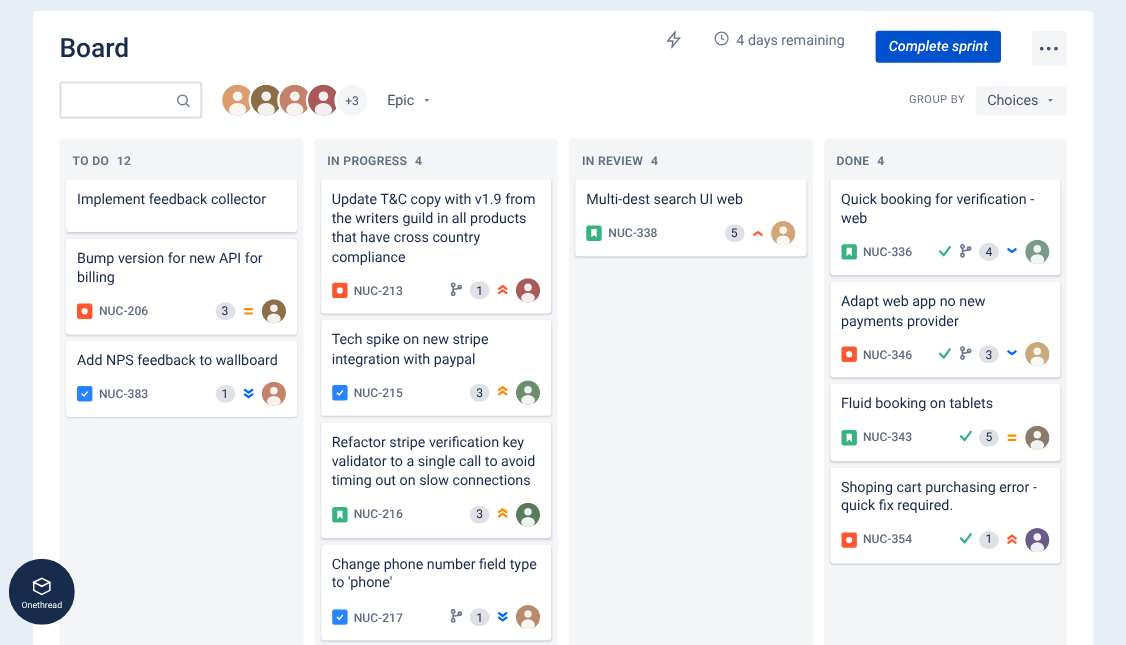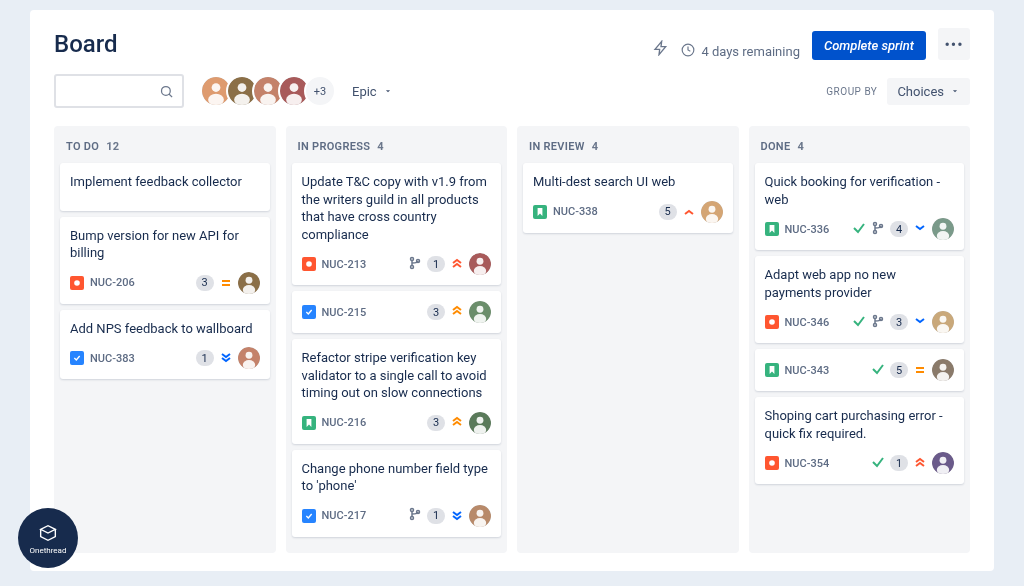--- a/index.html
+++ b/index.html
@@ -2,21 +2,21 @@
 <html><head>
 <meta charset="utf-8">
 <style>
 * { margin:0; padding:0; box-sizing:border-box; font-family:-apple-system,BlinkMacSystemFont,"Segoe UI",Roboto,sans-serif; }
 body { background:#e8eef5; padding:10px 30px; }
 .board-container { background:#fff; border-radius:4px; padding:18px 24px; min-height:560px; }
 .breadcrumb { font-size:13px; color:#6b778c; margin-bottom:4px; }
 .breadcrumb span { color:#6b778c; }
 .header-row { display:flex; align-items:center; justify-content:space-between; margin-bottom:14px; }
 .page-title { font-size:24px; font-weight:500; color:#172b4d; }
-.header-actions { display:flex; align-items:flex-end; gap:12px; }
+.header-actions { display:flex; align-items:flex-start; gap:28px; }
 .time-remaining { display:flex; align-items:center; gap:6px; font-size:13px; color:#5e6c84; }
 .btn-primary { background:#0052cc; color:#fff; border:none; padding:7px 12px; border-radius:3px; font-size:13px; font-weight:500; cursor:pointer;font-style:italic; }
 .btn-more { background:#f4f5f7; border:none; width:32px; height:32px; border-radius:3px; cursor:pointer; color:#42526e; font-size:16px; letter-spacing:1px; }
 .toolbar-row { display:flex; align-items:center; justify-content:space-between; margin-bottom:18px; }
 .toolbar-left { display:flex; align-items:center; gap:16px; }
 .search-box { display:flex; align-items:center; border:2px solid #dfe1e6; border-radius:3px; width:130px; height:34px; padding:0 8px; justify-content:flex-end; }
 .avatar-stack { display:flex; align-items:center; }
 .avatar { width:32px; height:32px; border-radius:50%; border:2px solid #fff; margin-left:-6px; background:#ccc; display:inline-block; overflow:hidden; }
 .avatar:first-child { margin-left:0; }
 .avatar-more { width:32px; height:32px; border-radius:50%; background:#f4f5f7; color:#42526e; font-size:11px; display:flex; align-items:center; justify-content:center; border:2px solid #fff; margin-left:-6px; }
@@ -40,21 +40,21 @@
 .issue-icon svg { width:8px; height:8px; }
 .issue-key { font-size:11px; color:#5e6c84; font-weight:500; }
 .card-right { display:flex; align-items:center; gap:5px; }
 .points-badge { background:#dfe1e6; color:#172b4d; font-size:11px; min-width:18px; height:16px; border-radius:8px; display:inline-flex; align-items:center; justify-content:center; padding:0 5px; }
 .priority-icon { width:14px; height:14px; display:inline-flex; align-items:center; justify-content:center; }
 .card-avatar { width:22px; height:22px; border-radius:50%; background:#ccc; overflow:hidden; }
 .card-avatar svg { width:100%; height:100%; }
 .check-icon { color:#36b37e; }
 .branch-icon { color:#6b778c; }
 .lightning-icon, .clock-icon { color:#6b778c; }
-.watermark { position:fixed; left:18px; bottom:18px; width:60px; height:60px; border-radius:50%; background:#172b4d; display:flex; flex-direction:column; align-items:center; justify-content:center; color:#fff; }
+.watermark { position:fixed; left:8px; bottom:18px; width:60px; height:60px; border-radius:50%; background:#172b4d; display:flex; flex-direction:column; align-items:center; justify-content:center; color:#fff; }
 .watermark-text { font-size:8px; margin-top:2px; }
 </style>
 </head>
 <body>
 
 <div class="board-container">
 
   <div class="header-row">
     <h1 class="page-title">Board</h1>
     <div class="header-actions">
@@ -213,20 +213,21 @@
               </span>
               <span class="card-avatar"><svg viewBox="0 0 32 32">
                   <circle cx="16" cy="16" r="16" fill="#a85a5a"></circle>
                   <circle cx="16" cy="12" r="5" fill="#fff" opacity="0.9"></circle>
                   <ellipse cx="16" cy="26" rx="9" ry="7" fill="#fff" opacity="0.9"></ellipse>
                 </svg></span>
             </div>
       </div>
         </div>
         <div class="card">
+      <div class="card-title">Tech spike on new stripe integration with paypal</div>
       <div class="card-footer">
         <div class="card-meta">
           <span class="issue-icon task">
                 <svg viewBox="0 0 12 12" fill="none" stroke="#fff" stroke-width="2">
                   <path d="M2 6l3 3 5-6"></path>
                 </svg>
               </span>
           <span class="issue-key">NUC-215</span>
         </div>
         <div class="card-right">
@@ -398,20 +399,21 @@
               </span>
               <span class="card-avatar"><svg viewBox="0 0 32 32">
                   <circle cx="16" cy="16" r="16" fill="#c9a87a"></circle>
                   <circle cx="16" cy="12" r="5" fill="#fff" opacity="0.9"></circle>
                   <ellipse cx="16" cy="26" rx="9" ry="7" fill="#fff" opacity="0.9"></ellipse>
                 </svg></span>
             </div>
       </div>
         </div>
         <div class="card">
+      <div class="card-title">Fluid booking on tablets</div>
       <div class="card-footer">
         <div class="card-meta">
           <span class="issue-icon story">
                 <svg viewBox="0 0 10 10" fill="#fff">
                   <path d="M2 0h6v10L5 7l-3 3V0z"></path>
                 </svg>
               </span>
           <span class="issue-key">NUC-343</span>
         </div>
         <div class="card-right">

